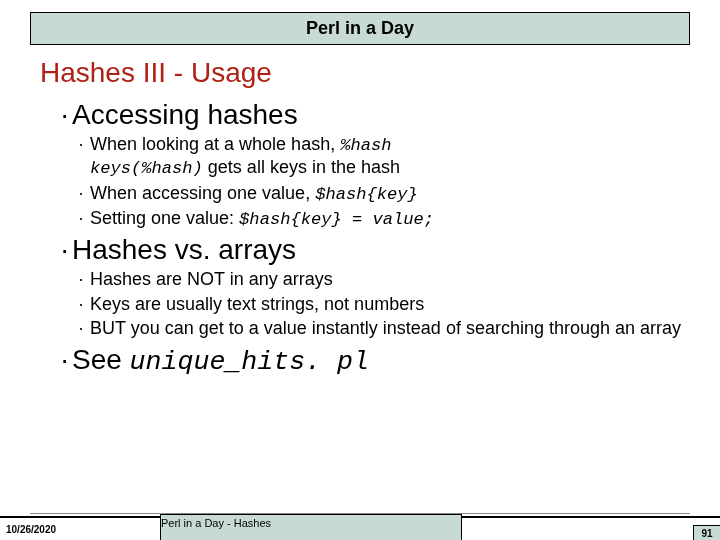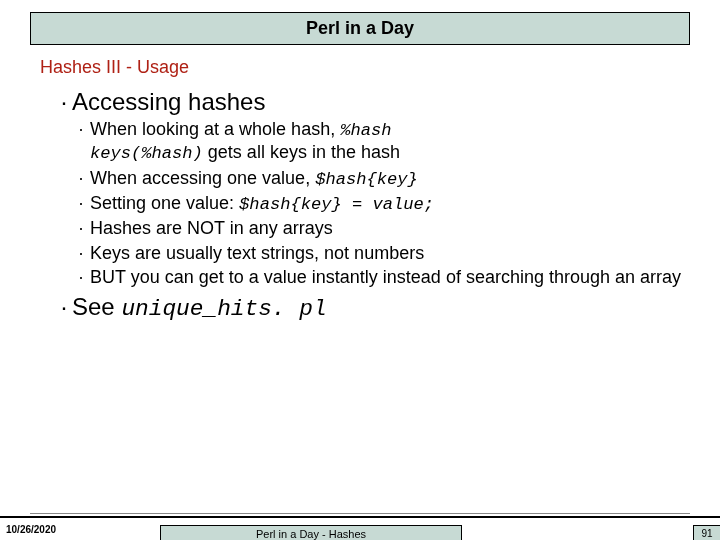--- a/index.html
+++ b/index.html
@@ -16,30 +16,30 @@
     margin: 12px 30px 0 30px;
     border: 1px solid #000;
     background: #c7dad4;
     text-align: center;
     font-weight: bold;
     font-size: 18px;
     padding: 5px 16px;
   }
   .title {
     color: #af2115;
-    font-size: 18px;
+    font-size: 28px;
     margin: 12px 0 10px 40px;
   }
   .content {
     margin-left: 60px;
     margin-right: 25px;
     color: #000;
   }
   .l1 {
-    font-size: 24px;
+    font-size: 28px;
     margin: 4px 0 2px 0;
     position: relative;
     padding-left: 12px;
   }
   .l1::before {
     content: "·";
     position: absolute;
     left: 0;
     top: 0;
   }
@@ -79,36 +79,37 @@
     font-weight: bold;
   }
   .footer .mid {
     position: absolute;
     left: 160px;
     bottom: 0;
     width: 300px;
     background: #c7dad4;
     border: 1px solid #000;
     border-bottom: none;
-    text-align: center;
+    text-align: left;
     font-size: 11px;
-    padding: 2px 0 0 0;
+    padding: 2px 0 11px 0;
   }
   .footer .pnum {
     position: absolute;
     right: 0;
     bottom: 0;
     width: 26px;
     background: #c7dad4;
     border: 1px solid #000;
     border-bottom: none;
     border-right: none;
     text-align: center;
     font-size: 10px;
     padding: 2px 0 1px 0;
+    font-weight: bold;
   }
   .hr-above-footer {
     position: absolute;
     bottom: 26px;
     left: 30px;
     right: 30px;
     border-top: 1px solid #888;
   }
 </style>
 </head>
@@ -127,20 +128,21 @@
   </div>
 
   <div class="l2">
     <span>When accessing one value, </span><span class="mono">$hash{key}</span>
   </div>
 
   <div class="l2">
     <span>Setting one value: </span><span class="mono">$hash{key} = value;</span>
   </div>
 
+  <div class="l1">Hashes vs. arrays</div>
   <div class="l2">Hashes are NOT in any arrays</div>
   <div class="l2">Keys are usually text strings, not numbers</div>
   <div class="l2">BUT you can get to a value instantly instead of searching through an array</div>
 
   <div class="l1">
     <span>See </span><span class="mono">unique_hits. pl</span>
   </div>
 
 </div>
 

